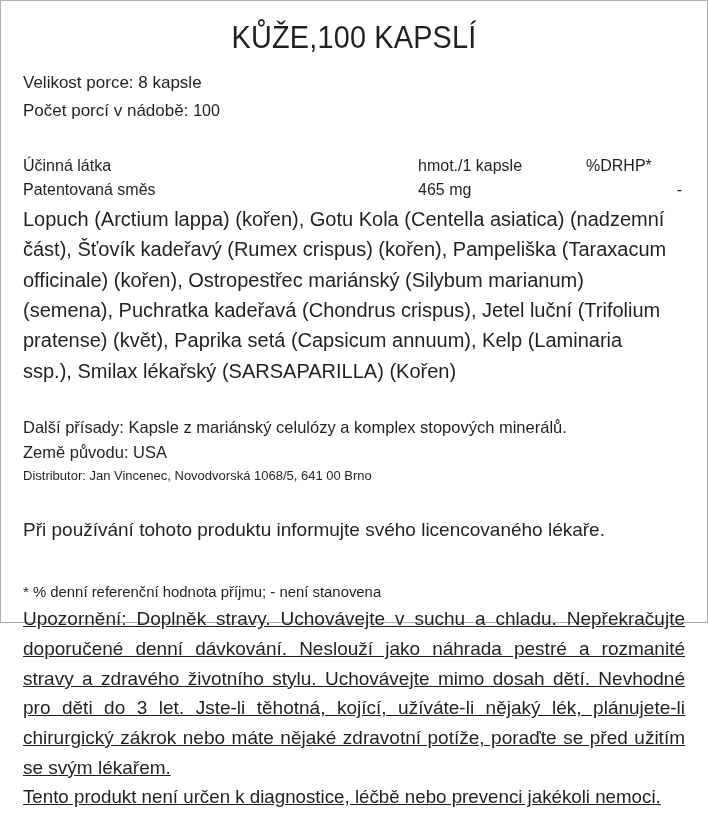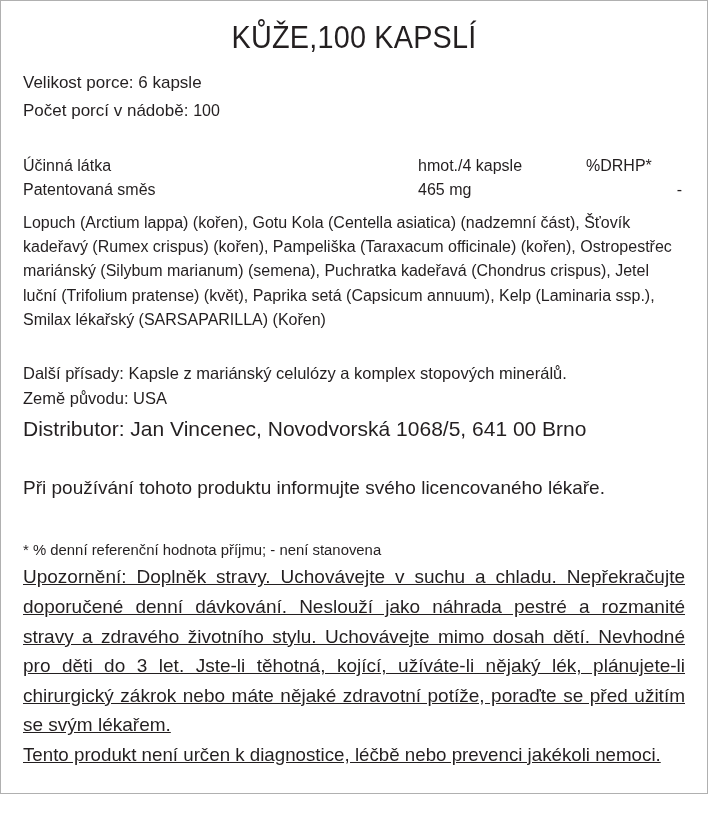--- a/index.html
+++ b/index.html
@@ -12,21 +12,21 @@
     background: #ffffff;
     font-family: "Liberation Sans", "DejaVu Sans", sans-serif;
     color: #231f20;
     overflow: hidden;
   }
 
   .label-panel {
     position: relative;
     box-sizing: border-box;
     width: 708px;
-    height: 794px;
+    height: 623px;
     background: #ffffff;
     border: 1px solid #b0b0b0;
     padding: 8px 22px 0 22px;
   }
 
   
   .product-title {
     text-align: center;
     font-size: 31px;
     font-weight: 400;
@@ -72,39 +72,39 @@
     flex: 1 1 auto;
     text-align: left;
   }
   .col-dv.value {
     text-align: right;
     padding-right: 3px;
   }
 
   
   .ingredient-list {
-    font-size: 16px;
+    font-size: 20px;
     line-height: 1.52;
-    margin-top: 8px;
+    margin-top: 1px;
     max-width: 652px;
   }
 
   
   .para {
     font-size: 16.5px;
     line-height: 1.52;
     max-width: 660px;
   }
   .para.other-ingredients {
     margin-top: 29px;
   }
   .para.origin {
   }
   .distributor {
-    font-size: 21px;
+    font-size: 13px;
     line-height: 1.45;
     margin-top: 2px;
     white-space: nowrap;
   }
   .physician-notice {
     font-size: 19px;
     line-height: 1.48;
     margin-top: 30px;
     max-width: 645px;
   }
@@ -136,32 +136,32 @@
     transform-origin: left center;
   }
 </style>
 </head>
 <body>
 
 <div class="label-panel">
 
   <h1 class="product-title">KŮŽE,100 KAPSLÍ</h1>
 
-  <div class="serving-line">Velikost porce: 6 kapsle</div>
+  <div class="serving-line">Velikost porce: 8 kapsle</div>
 
   <div class="serving-line">
     <span>Počet porcí v nádobě:</span>
     <span class="serving-count-value">100</span>
   </div>
 
   <div class="facts">
 
     <div class="facts-row">
       <span class="col-name">Účinná látka</span>
-      <span class="col-amount">hmot./4 kapsle</span>
+      <span class="col-amount">hmot./1 kapsle</span>
       <span class="col-dv">%DRHP*</span>
     </div>
 
     <div class="facts-row">
       <span class="col-name">Patentovaná směs</span>
       <span class="col-amount">465 mg</span>
       <span class="col-dv value">-</span>
     </div>
 
     <div class="ingredient-list">Lopuch  (Arctium lappa) (kořen), Gotu Kola  (Centella asiatica) (nadzemní část), Šťovík kadeřavý  (Rumex crispus) (kořen), Pampeliška  (Taraxacum officinale) (kořen), Ostropestřec mariánský (Silybum marianum) (semena),  Puchratka kadeřavá (Chondrus crispus), Jetel luční (Trifolium pratense) (květ), Paprika setá  (Capsicum annuum), Kelp (Laminaria ssp.), Smilax lékařský (SARSAPARILLA) (Kořen)</div>

